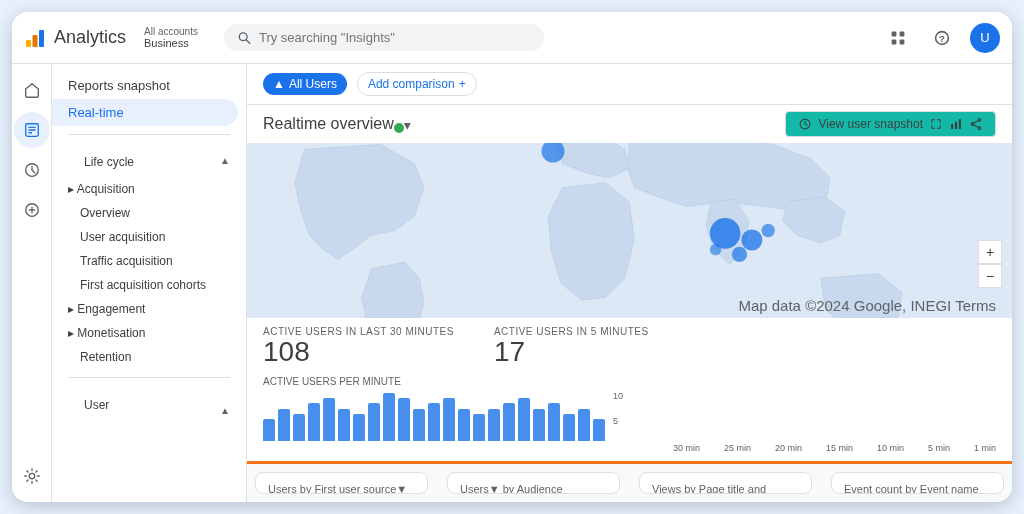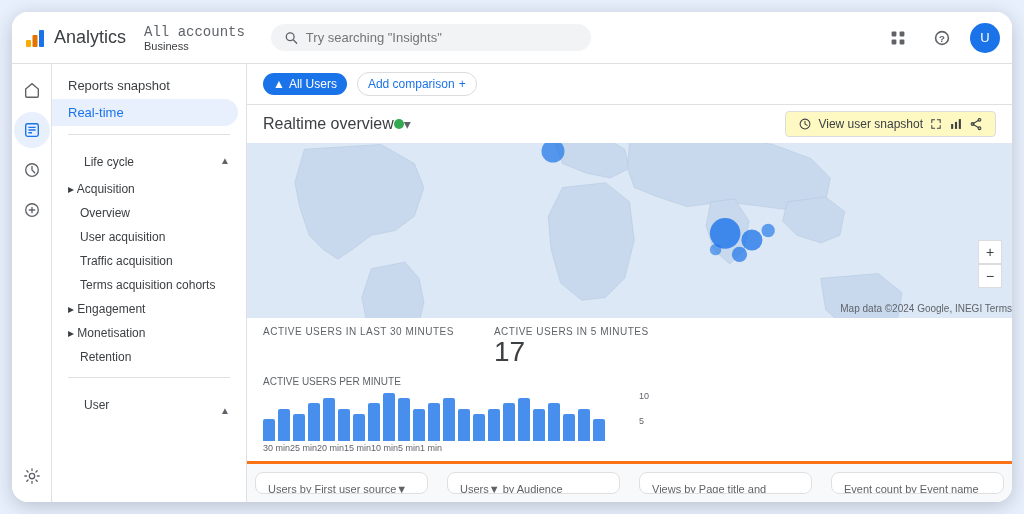--- a/index.html
+++ b/index.html
@@ -46,23 +46,22 @@
       font-size: 18px;
       font-weight: 500;
       color: #3c4043;
     }
     .account-info {
       display: flex;
       flex-direction: column;
       margin-left: 8px;
     }
     .account-label {
-      font-size: 14px;
-      color: #5f6368;
-      font-family: Liberation Mono, monospace;
+      font-size: 10px;
+      color: #5f6368;
     }
     .account-name {
       font-size: 11px;
       color: #3c4043;
       font-weight: 500;
     }
     .search-bar {
       flex: 1;
       max-width: 320px;
       margin: 0 16px;
@@ -241,21 +240,21 @@
     }
     .content-title-bar {
       background: white;
       padding: 6px 16px;
       display: flex;
       align-items: center;
       justify-content: space-between;
     }
     .realtime-title {
       display: flex;
-      align-items: center;
+      align-items: flex-end;
       font-size: 16px;
       font-weight: 500;
       color: #3c4043;
     }
     .green-dot {
       width: 10px;
       height: 10px;
       border-radius: 50%;
       background: #34a853;
       display: inline-block;
@@ -263,21 +262,21 @@
     .view-snapshot-btn {
       display: flex;
       align-items: center;
       gap: 6px;
       border: 1px solid #dadce0;
       border-radius: 4px;
       padding: 5px 12px;
       font-size: 12px;
       color: #3c4043;
       cursor: pointer;
-      background: #fef9c3;
+      background: #14b8a6;
     }
     
     .map-section {
       position: relative;
       height: 175px;
       background: #e8f0fe;
       overflow: hidden;
       flex-shrink: 0;
     }
     .map-svg {
@@ -300,22 +299,22 @@
       display: flex;
       align-items: center;
       justify-content: center;
       cursor: pointer;
       font-size: 14px;
       color: #3c4043;
     }
     .map-attribution {
       position: absolute;
       bottom: 4px;
-      right: 0;
-      font-size: 10px;
+      right: 16px;
+      font-size: 15px;
       color: #5f6368;
     }
     
     .stats-section {
       background: white;
       padding: 8px 16px;
       border-bottom: 3px solid #f97316;
     }
     .stats-row {
       display: flex;
@@ -348,24 +347,25 @@
       height: 50px;
     }
     .bar {
       background: #1a73e8;
       width: 12px;
       border-radius: 2px 2px 0 0;
       opacity: 0.8;
     }
     .chart-x-labels {
       display: flex;
-      justify-content: flex-start;
+      justify-content: flex-end;
       font-size: 9px;
       color: #5f6368;
       margin-top: 2px;
+      gap: 24px;
     }
     
     .bottom-cards {
       display: flex;
       gap: 19px;
       padding: 8px;
       background: #f8f9fa;
       flex: 1;
       overflow: hidden;
     }
@@ -479,21 +479,21 @@
       <div style="display:flex;align-items:center;justify-content:space-between;padding:4px 16px;">
         <span class="sidebar-section-title">Life cycle</span>
         <span class="chevron">▲</span>
       </div>
       <div class="sidebar-group">
         <span>▸ <span>Acquisition</span></span>
       </div>
       <div class="sidebar-sub-item">Overview</div>
       <div class="sidebar-sub-item">User acquisition</div>
       <div class="sidebar-sub-item">Traffic acquisition</div>
-      <div class="sidebar-sub-item">Terms acquisition cohorts</div>
+      <div class="sidebar-sub-item">First acquisition cohorts</div>
       <div class="sidebar-group">
         <span>▸ <span>Engagement</span></span>
       </div>
       <div class="sidebar-group">
         <span>▸ <span>Monetisation</span></span>
       </div>
       <div class="sidebar-sub-item">Retention</div>
       <div class="section-divider"></div>
       <div style="display:flex;align-items:flex-end;justify-content:space-between;padding:4px 16px;">
         <span class="sidebar-section-title">User</span>
@@ -581,20 +581,21 @@
           <div class="map-btn">+</div>
           <div class="map-btn">−</div>
         </div>
         <div class="map-attribution">Map data ©2024 Google, INEGI  Terms</div>
       </div>
 
       <div class="stats-section">
         <div class="stats-row">
           <div class="stat-item">
             <div class="stat-label">ACTIVE USERS IN LAST 30 MINUTES</div>
+            <div class="stat-value">108</div>
           </div>
           <div class="stat-item">
             <div class="stat-label">ACTIVE USERS IN 5 MINUTES</div>
             <div class="stat-value">17</div>
           </div>
         </div>
         <div class="chart-label">ACTIVE USERS PER MINUTE</div>
         <div style="display:flex; gap:8px; align-items:flex-end;">
           <div class="bar-chart" id="main-chart">
               <div class="bar" style="height: 21.3333px;"></div>
@@ -614,21 +615,21 @@
               <div class="bar" style="height: 26.6667px;"></div>
               <div class="bar" style="height: 32px;"></div>
               <div class="bar" style="height: 37.3333px;"></div>
               <div class="bar" style="height: 42.6667px;"></div>
               <div class="bar" style="height: 32px;"></div>
               <div class="bar" style="height: 37.3333px;"></div>
               <div class="bar" style="height: 26.6667px;"></div>
               <div class="bar" style="height: 32px;"></div>
               <div class="bar" style="height: 21.3333px;"></div>
             </div>
-          <div style="display:flex; flex-direction:column; justify-content:space-between; height:50px; font-size:9px; color:#5f6368;margin-left:26px;">
+          <div style="display:flex; flex-direction:column; justify-content:space-between; height:50px; font-size:9px; color:#5f6368;">
             <span>10</span>
             <span>5</span>
             <span></span>
           </div>
         </div>
         <div class="chart-x-labels">
           <span>30 min</span>
           <span>25 min</span>
           <span>20 min</span>
           <span>15 min</span>

